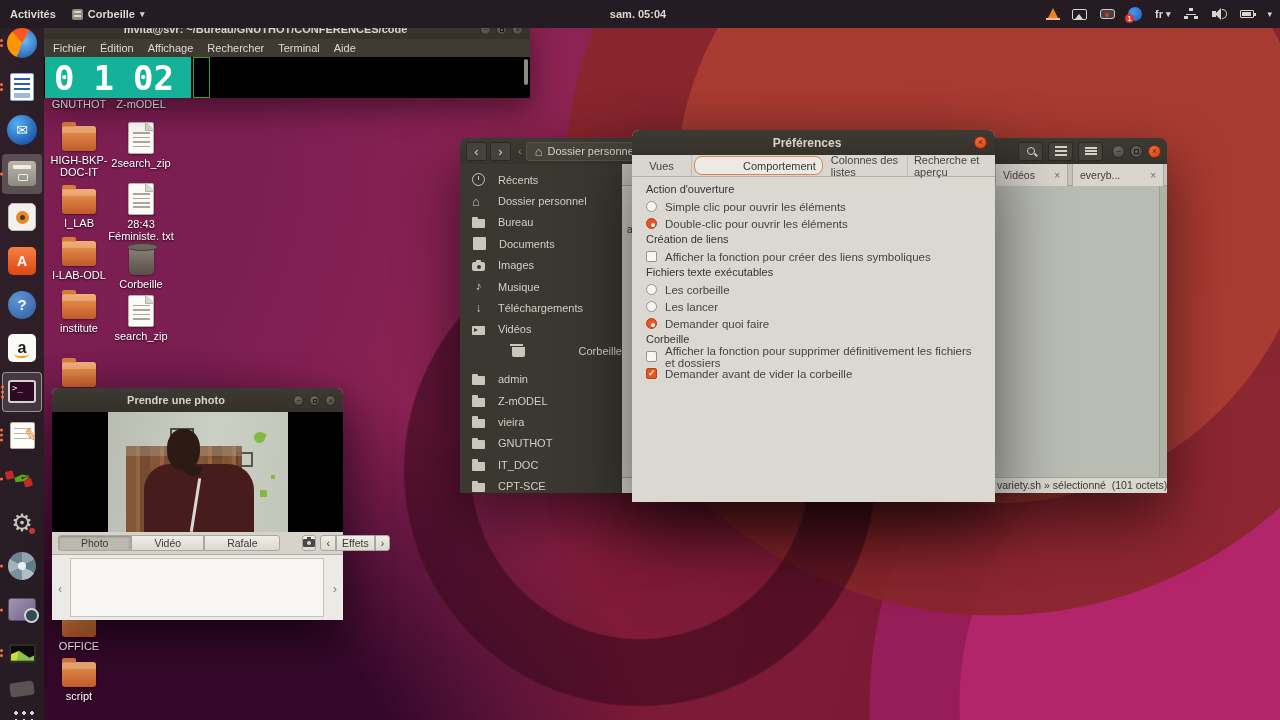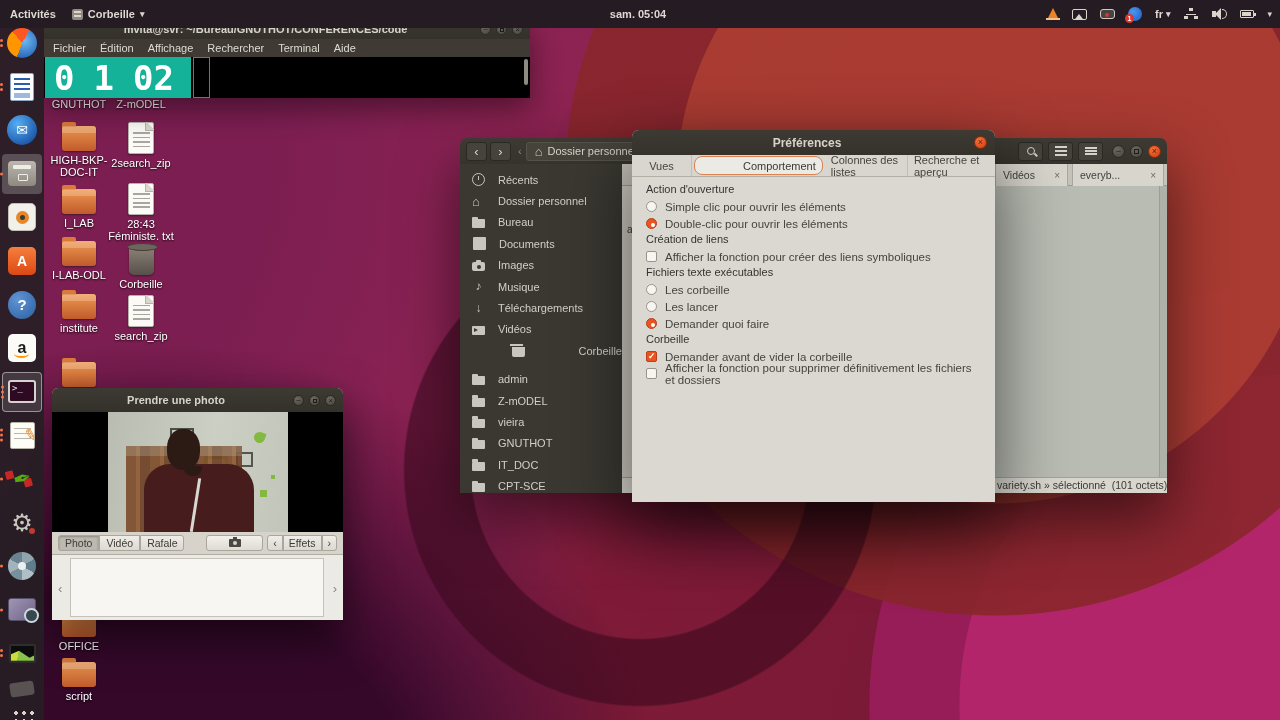--- a/index.html
+++ b/index.html
@@ -231,21 +231,21 @@
      background:repeating-linear-gradient(90deg,#7c4a28 0 10px,#8f5831 10px 14px,#6d3f22 14px 24px);opacity:.9;}
   .wallgap{position:absolute;left:18px;top:34px;width:116px;height:10px;background:rgba(200,204,192,.25);}
   .person-head{position:absolute;left:59px;top:17px;width:33px;height:41px;border-radius:45%;background:#2c1b15;}
   .person-body{position:absolute;left:36px;top:52px;width:110px;height:70px;border-radius:26px 26px 0 0;background:#461c1d;}
   .person-collar{position:absolute;left:76px;top:54px;width:18px;height:10px;background:#2c1b15;border-radius:0 0 8px 8px;}
   .mic{position:absolute;left:86px;top:66px;width:2.5px;height:54px;background:#d8d8d2;transform:rotate(9deg);}
   .cam-bar-l{position:absolute;left:0;top:0;width:56px;height:120px;background:#000;}
   .cam-bar-r{position:absolute;right:0;top:0;width:55px;height:120px;background:#000;}
   .cheese-controls{height:22px;background:#d7d3cb;display:flex;align-items:center;padding:0 6px;gap:4px;}
   .seg{display:flex;}
-  .segbtn{height:16px;padding:0 6px;font-size:10.5px;color:#3c3b36;background:linear-gradient(#efede7,#dcd9d1);
+  .segbtn{height:16px;padding:0 22px;font-size:10.5px;color:#3c3b36;background:linear-gradient(#efede7,#dcd9d1);
           border:1px solid #a9a69e;display:flex;align-items:center;}
   .segbtn.first{border-radius:3px 0 0 3px;}
   .segbtn.last{border-radius:0 3px 3px 0;}
   .segbtn.active{background:#bcb9b1;box-shadow:inset 0 1px 2px rgba(0,0,0,.25);}
   .capturebtn{margin-left:18px;width:72px;height:16px;border:1px solid #a9a69e;border-radius:3px;
           background:linear-gradient(#f2f0ea,#dedbd3);display:flex;align-items:center;justify-content:center;}
   .i-camera{width:12px;height:8px;background:#4a4844;border-radius:1px;position:relative;}
   .i-camera::before{content:"";position:absolute;left:4px;top:-2px;width:4px;height:2px;background:#4a4844;}
   .i-camera::after{content:"";position:absolute;left:4px;top:2px;width:4px;height:4px;border-radius:50%;background:#d8d5cd;}
   .fxgroup{margin-left:auto;display:flex;}
@@ -540,26 +540,26 @@
       <div class="opt">
         <span class="radio"></span>
         <span>Les lancer</span>
       </div>
       <div class="opt">
         <span class="radio checked"></span>
         <span>Demander quoi faire</span>
       </div>
       <div class="phead">Corbeille</div>
       <div class="opt">
+        <span class="cbox"></span>
+        <span>Afficher la fonction pour supprimer définitivement les fichiers et dossiers</span>
+      </div>
+      <div class="opt">
         <span class="cbox checked"></span>
         <span>Demander avant de vider la corbeille</span>
-      </div>
-      <div class="opt">
-        <span class="cbox"></span>
-        <span>Afficher la fonction pour supprimer définitivement les fichiers et dossiers</span>
       </div>
     </div>
   </div>
 
   <div class="launcher">
     <div class="litem">
       <div class="dots">
           <span></span>
           <span></span>
         </div>

